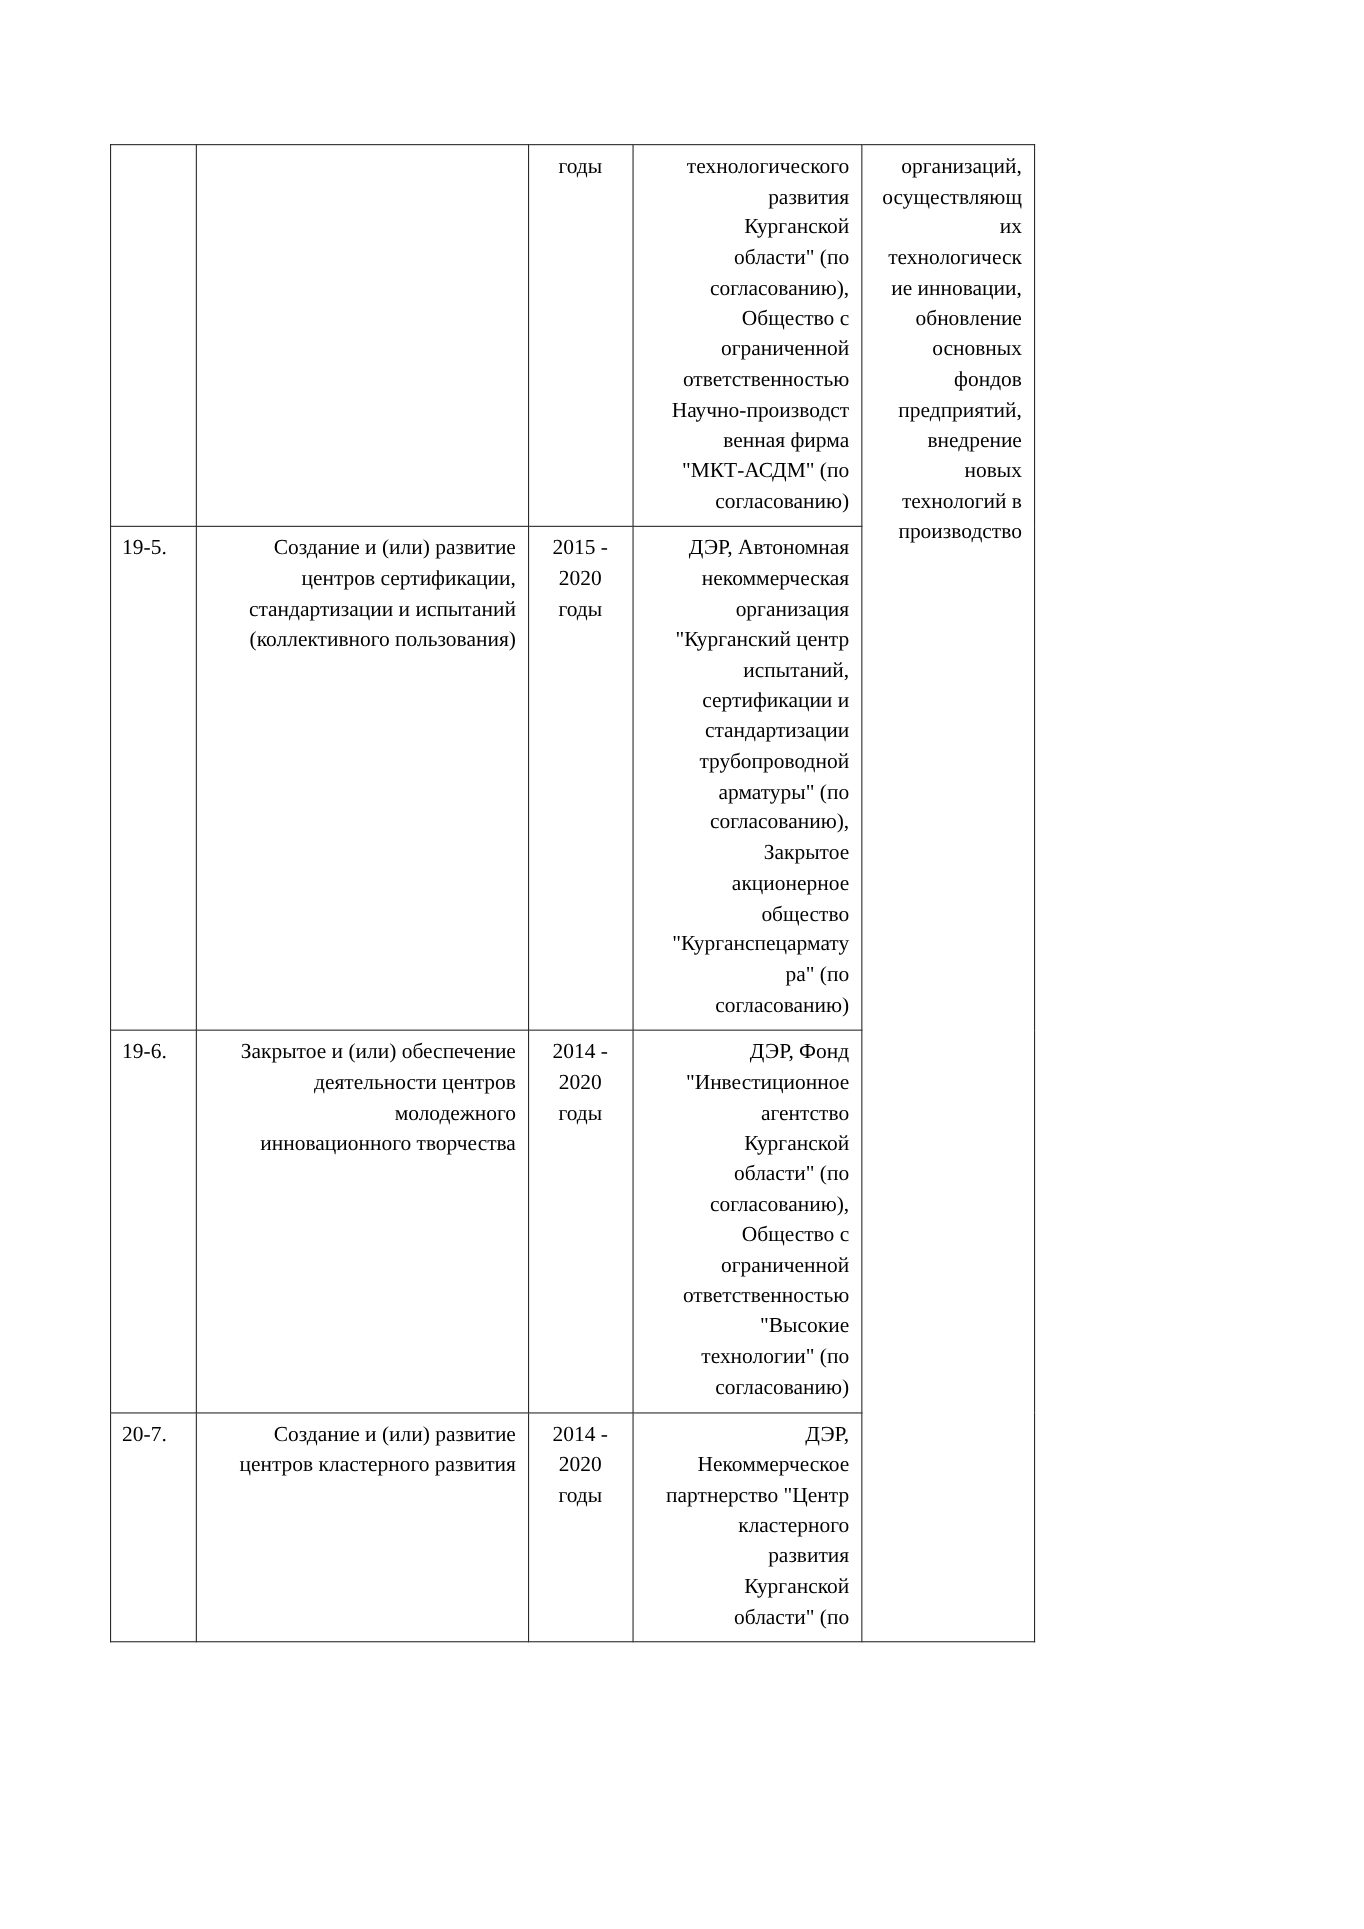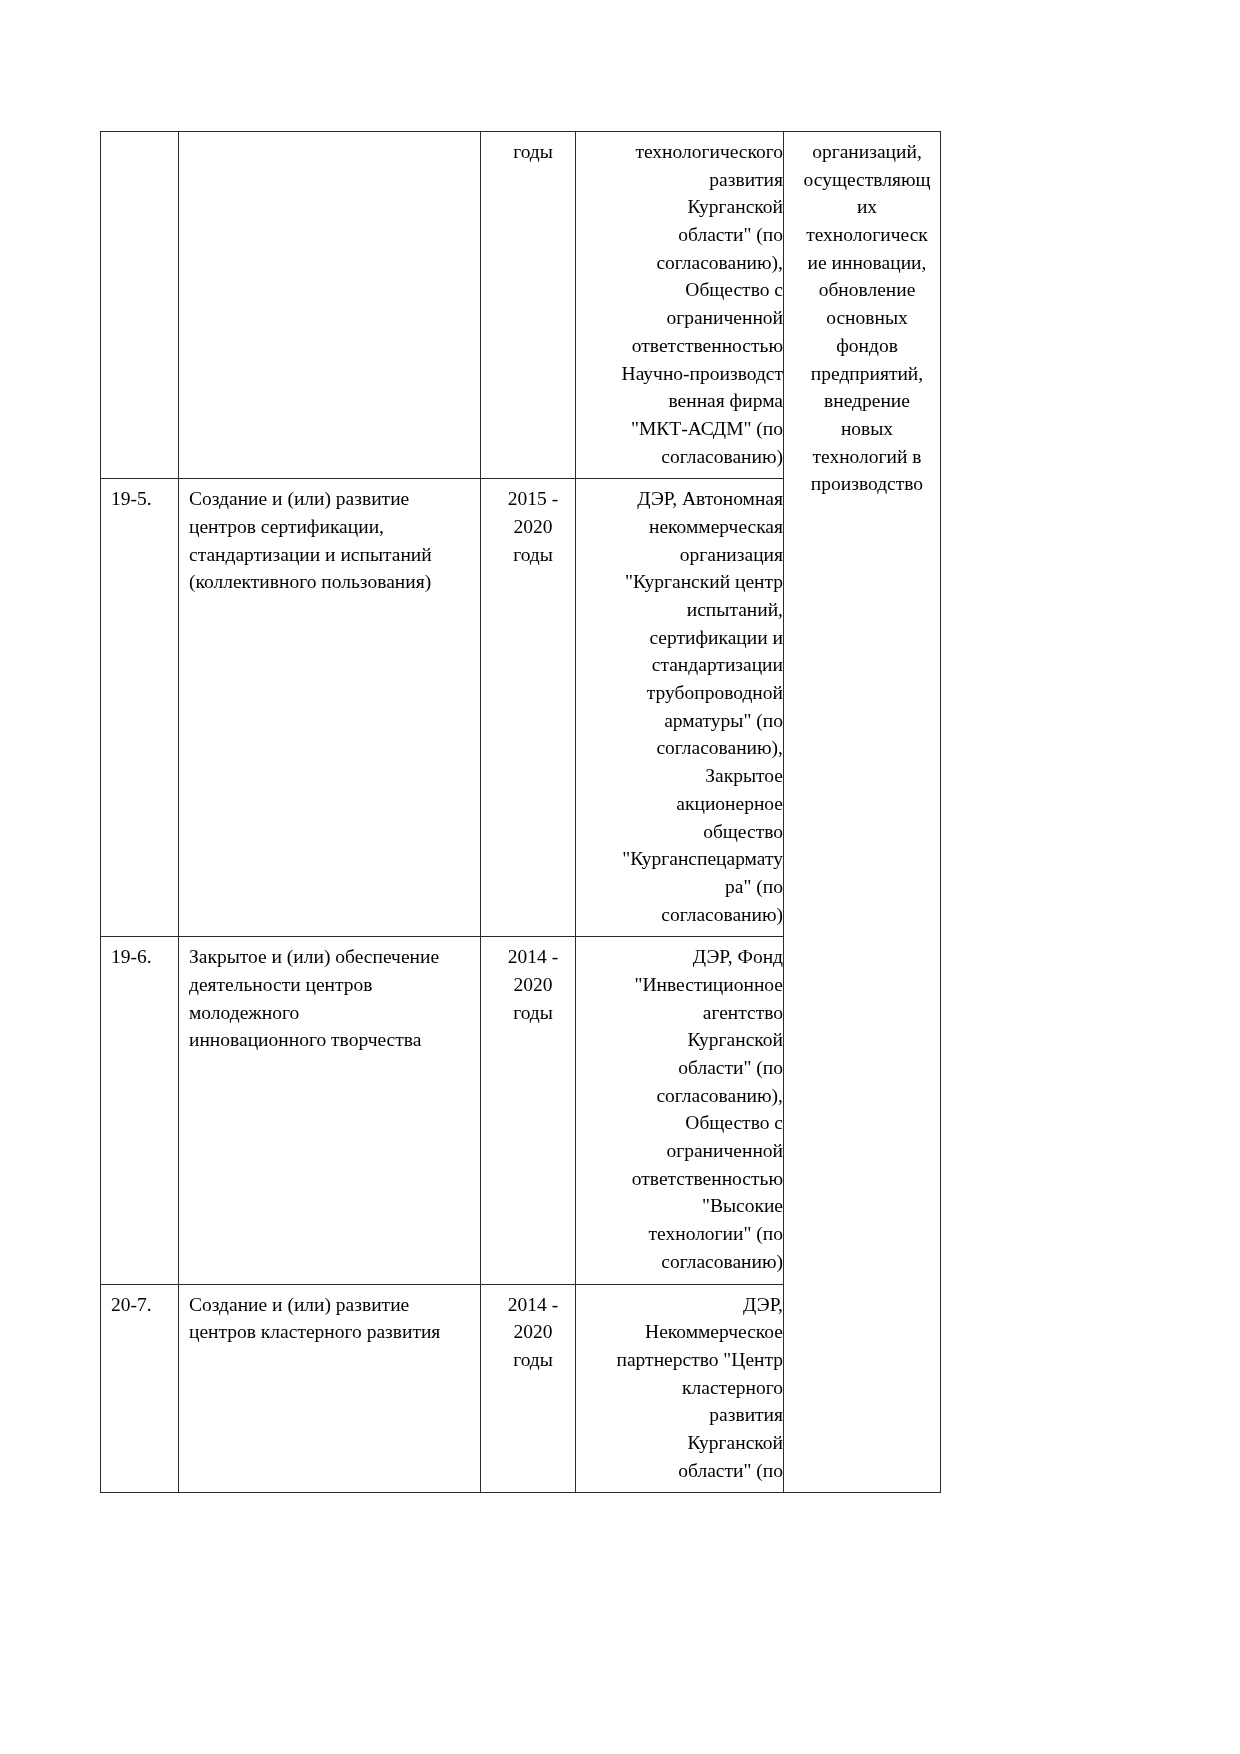--- a/index.html
+++ b/index.html
@@ -29,51 +29,51 @@
     left: 100px;
     top: 131px;
     width: 840px;
     border-collapse: collapse;
     table-layout: fixed;
   }
 
   .doc-table td {
     border: 1.4px solid #2b2b2b;
     vertical-align: top;
-    padding: 6px 0 8px 10px;
+    padding: 6px 11px 8px 10px;
     font-size: 19.5px;
     line-height: 1.42;
     font-family: "Liberation Serif", "DejaVu Serif", serif;
     word-wrap: break-word;
     overflow-wrap: break-word;
     hyphens: none;
   }
 
   
   col.c-num     { width: 78px; }
   col.c-desc    { width: 302px; }
   col.c-years   { width: 95px; }
   col.c-exec    { width: 208px; }
   col.c-result  { width: 157px; }
 
   td.num {
     text-align: left;
     white-space: nowrap;
   }
   td.desc {
-    text-align: left;
+    text-align: right;
   }
   td.years {
     text-align: center;
   }
   td.exec {
     text-align: right;
   }
   td.result {
-    text-align: center;
+    text-align: right;
   }
 
   
   .brk { white-space: pre-line; }
 </style>
 </head>
 <body>
 
 <div class="page">
 

